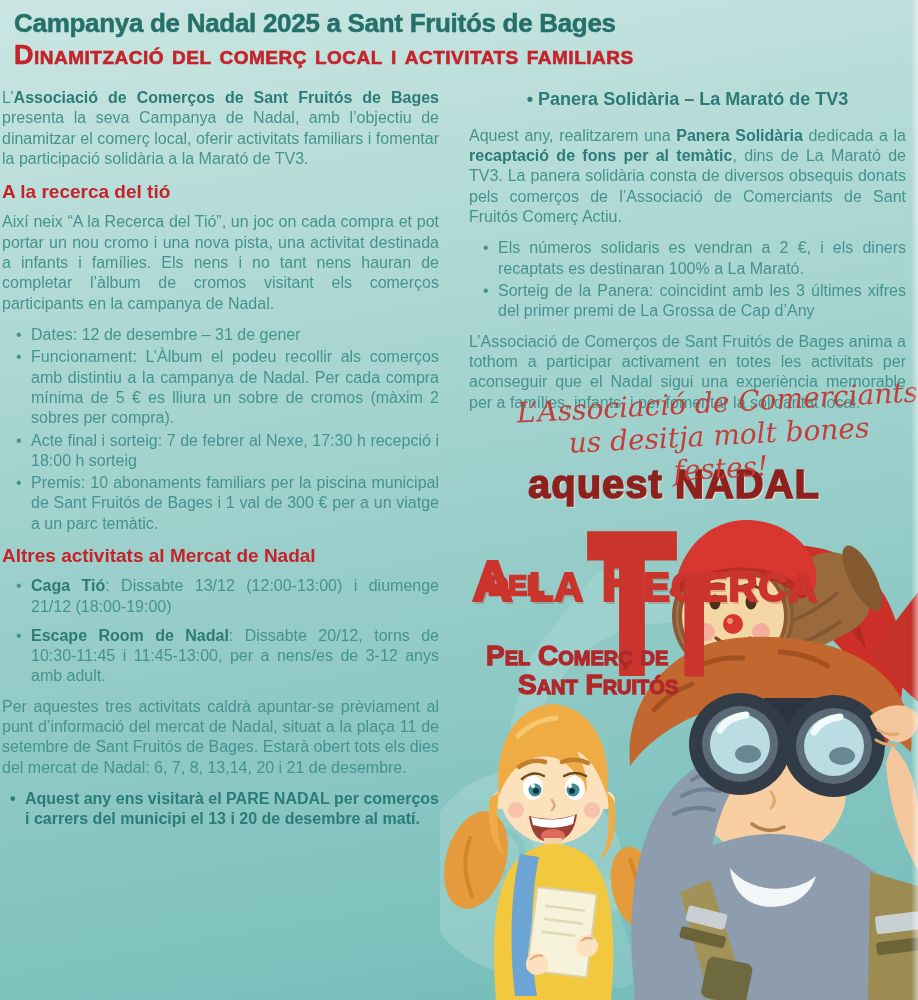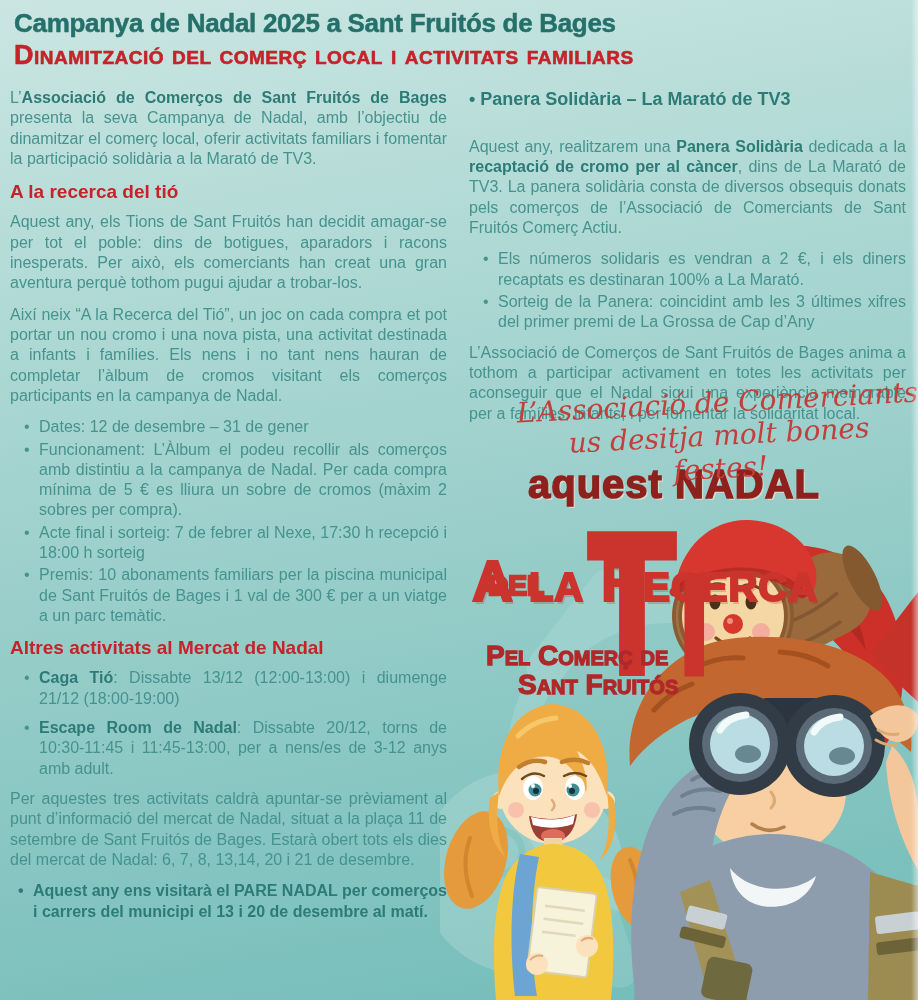--- a/index.html
+++ b/index.html
@@ -8,26 +8,26 @@
         background:linear-gradient(170deg,#cbe6e2 0%,#afd9d5 28%,#95ccc8 58%,#72bcb8 100%);}
   .edge-glow{position:absolute;right:0;top:0;width:7px;height:100%;z-index:6;
         background:linear-gradient(90deg,rgba(255,255,255,0),rgba(255,255,255,.5));}
   header{position:absolute;left:14px;top:8px;z-index:5;}
   h1{margin:0;font-size:26px;font-weight:bold;color:#25706a;letter-spacing:-.3px;
      -webkit-text-stroke:.5px #25706a;}
   h2{margin:1px 0 16px;font-size:27px;font-weight:bold;color:#c5232a;font-variant:small-caps;
      letter-spacing:.5px;-webkit-text-stroke:.6px #c5232a;}
   .col{position:absolute;top:88px;z-index:5;font-size:16px;line-height:1.27;
        color:#46938e;text-align:justify;}
-  .col-left{left:10px;width:437px;}
+  .col-left{left:2px;width:437px;}
   .col-right{left:469px;width:437px;}
   .para{margin:0 0 11px;}
   b{font-weight:bold;color:#2c7b76;}
   .red-heading{margin:3px 0 8px;font-size:19px;font-weight:bold;color:#c5232a;text-align:left;}
-  .teal-heading{margin:0 0 26px;font-size:18px;font-weight:bold;color:#2c7b76;text-align:left;}
+  .teal-heading{margin:0 0 15px;font-size:18px;font-weight:bold;color:#2c7b76;text-align:center;}
   .bullet-heading::before{content:"•  ";}
   ul.bullets{list-style:none;margin:0 0 10px;padding:0 0 0 14px;}
   ul.bullets li{position:relative;padding-left:15px;margin-bottom:2px;}
   ul.bullets li::before{content:"•";position:absolute;left:0;}
   ul.bullets.spaced li{margin-bottom:9px;}
   ul.bold-bullet{padding-left:8px;}
   ul.bold-bullet li{font-weight:bold;color:#2c7b76;}
   .wish{position:absolute;left:518px;top:386px;width:402px;z-index:5;text-align:center;
         transform:rotate(-3deg);font-family:"DejaVu Serif",serif;font-style:italic;
         font-size:28px;line-height:1.18;color:#c2403c;}
@@ -52,42 +52,41 @@
 <div class="page">
 
   <header>
     <h1>Campanya de Nadal 2025 a Sant Fruitós de Bages</h1>
     <h2>Dinamització del comerç local i activitats familiars</h2>
   </header>
 
   <section class="col col-left">
     <p class="para">L’<b>Associació de Comerços de Sant Fruitós de Bages</b> presenta la seva Campanya de Nadal, amb l’objectiu de dinamitzar el comerç local, oferir activitats familiars i fomentar la participació solidària a la Marató de TV3.</p>
     <h3 class="red-heading">A la recerca del tió</h3>
-    <p class="para">Aquest any, els Tions de Sant Fruitós han decidit amagar-se per tot el poble: dins de botigues, aparadors i racons inesperats. Per això, els comerciants han creat una gran aventura perquè tothom pugui ajudar a trobar-los.</p>
     <p class="para">Així neix “A la Recerca del Tió”, un joc on cada compra et pot portar un nou cromo i una nova pista, una activitat destinada a infants i famílies. Els nens i no tant nens hauran de completar l’àlbum de cromos visitant els comerços participants en la campanya de Nadal.</p>
     <ul class="bullets">
       <li>Dates: 12 de desembre – 31 de gener</li>
       <li>Funcionament: L’Àlbum el podeu recollir als comerços amb distintiu a la campanya de Nadal. Per cada compra mínima de 5 € es lliura un sobre de cromos (màxim 2 sobres per compra).</li>
       <li>Acte final i sorteig: 7 de febrer al Nexe, 17:30 h recepció i 18:00 h sorteig</li>
       <li>Premis: 10 abonaments familiars per la piscina municipal de Sant Fruitós de Bages i 1 val de 300 € per a un viatge a un parc temàtic.</li>
     </ul>
     <h3 class="red-heading">Altres activitats al Mercat de Nadal</h3>
     <ul class="bullets spaced">
       <li><b>Caga Tió</b>: Dissabte 13/12 (12:00-13:00) i diumenge 21/12 (18:00-19:00)</li>
       <li><b>Escape Room de Nadal</b>: Dissabte 20/12, torns de 10:30-11:45 i 11:45-13:00, per a nens/es de 3-12 anys amb adult.</li>
     </ul>
     <p class="para">Per aquestes tres activitats caldrà apuntar-se prèviament al punt d’informació del mercat de Nadal, situat a la plaça 11 de setembre de Sant Fruitós de Bages. Estarà obert tots els dies del mercat de Nadal: 6, 7, 8, 13,14, 20 i 21 de desembre.</p>
     <ul class="bullets bold-bullet">
       <li><b>Aquest any ens visitarà el PARE NADAL per comerços i carrers del municipi el 13 i 20 de desembre al matí.</b></li>
     </ul>
   </section>
 
   <section class="col col-right">
     <h3 class="teal-heading bullet-heading">Panera Solidària – La Marató de TV3</h3>
-    <p class="para">Aquest any, realitzarem una <b>Panera Solidària</b> dedicada a la <b>recaptació de cromo per al càncer</b>, dins de La Marató de TV3. La panera solidària consta de diversos obsequis donats pels comerços de l’Associació de Comerciants de Sant Fruitós Comerç Actiu.</p>
+    <p class="para">Aquest any, realitzarem una <b>Panera Solidària</b> dedicada a la <b>recaptació de fons per al temàtic</b>, dins de La Marató de TV3. La panera solidària consta de diversos obsequis donats pels comerços de l’Associació de Comerciants de Sant Fruitós Comerç Actiu.</p>
     <ul class="bullets">
       <li>Els números solidaris es vendran a 2 €, i els diners recaptats es destinaran 100% a La Marató.</li>
       <li>Sorteig de la Panera: coincidint amb les 3 últimes xifres del primer premi de La Grossa de Cap d’Any</li>
     </ul>
     <p class="para">L’Associació de Comerços de Sant Fruitós de Bages anima a tothom a participar activament en totes les activitats per aconseguir que el Nadal sigui una experiència memorable per a famílies, infants, i per fomentar la solidaritat local.</p>
   </section>
 
   <div class="wish">
     <div>L’Associació de Comerciants</div>
     <div>us desitja molt bones festes!</div>

